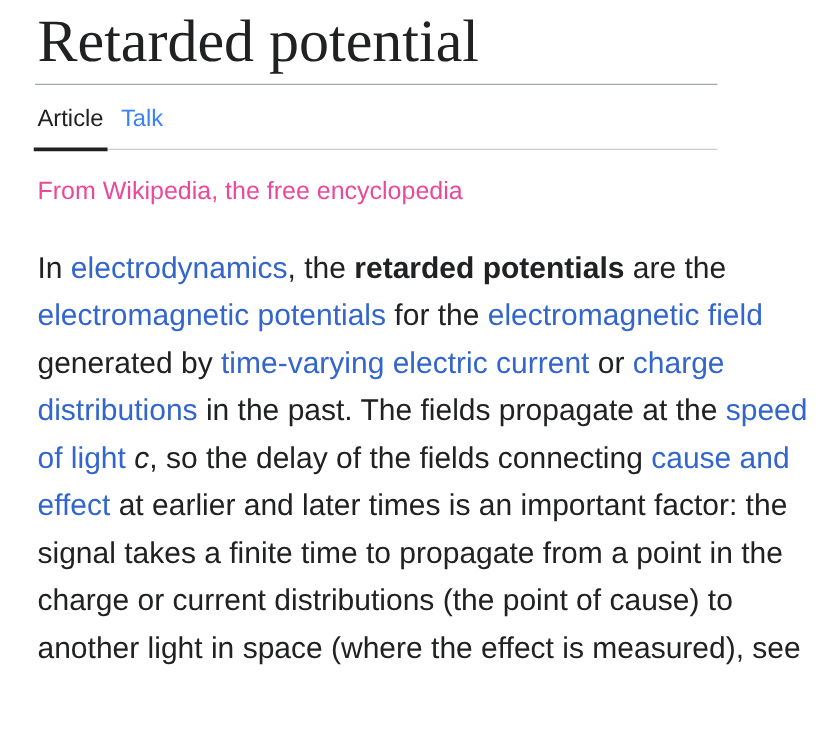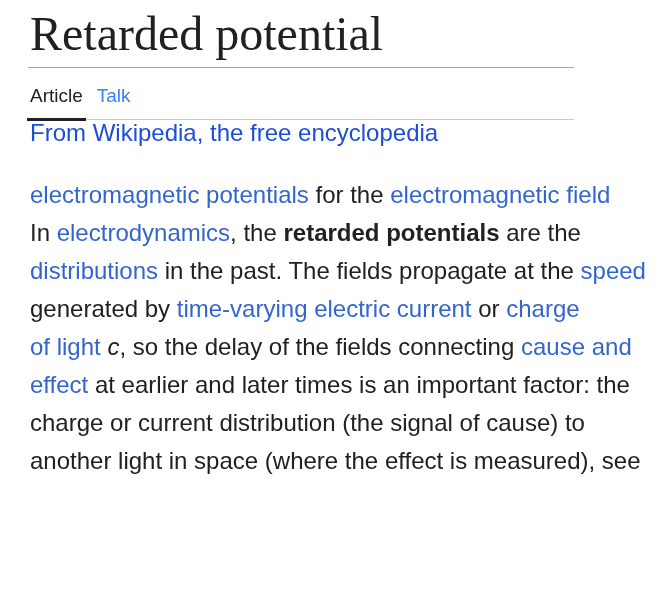--- a/index.html
+++ b/index.html
@@ -48,24 +48,25 @@
     position: absolute;
     left: -3px;
     right: -3px;
     bottom: -13px;
     height: 3px;
     background: #202122;
   }
   .tab-link { color: #3b82f6; }
   
   .subtitle {
+    margin-top: 20px;
     padding-left: 2px;
-    font-size: 24px;
+    font-size: 20px;
     line-height: 26px;
-    color: #1d4ed8;
+    color: #ec4899;
   }
   
   .paragraph {
     margin-top: 30px;
     padding-left: 2px;
     font-size: 24px;
     color: #202122;
   }
   .pline {
     line-height: 38px;
@@ -94,23 +95,24 @@
   <h1 class="title">Retarded potential</h1>
 
   <nav class="tabs">
     <a class="tab tab-active">Article</a>
     <a class="tab tab-link">Talk</a>
   </nav>
 
   <div class="subtitle">From Wikipedia, the free encyclopedia</div>
 
   <div class="paragraph">
+      <div class="pline"><span>In </span><a class="wlink">electrodynamics</a><span>, the </span><b>retarded potentials</b><span> are the</span></div>
       <div class="pline"><a class="wlink">electromagnetic potentials</a><span> for the </span><a class="wlink">electromagnetic field</a></div>
-      <div class="pline"><span>In </span><a class="wlink">electrodynamics</a><span>, the </span><b>retarded potentials</b><span> are the</span></div>
+      <div class="pline"><span>generated by </span><a class="wlink">time-varying electric current</a><span> or </span><a class="wlink">charge</a></div>
       <div class="pline"><a class="wlink">distributions</a><span> in the past. The fields propagate at the </span><a class="wlink">speed</a></div>
-      <div class="pline"><span>generated by </span><a class="wlink">time-varying electric current</a><span> or </span><a class="wlink">charge</a></div>
       <div class="pline"><a class="wlink">of light</a><span> </span><i>c</i><span>, so the delay of the fields connecting </span><a class="wlink">cause and</a></div>
       <div class="pline"><a class="wlink">effect</a><span> at earlier and later times is an important factor: the</span></div>
-      <div class="pline"><span>charge or current distribution (the signal of cause) to</span></div>
+      <div class="pline"><span>signal takes a finite time to propagate from a point in the</span></div>
+      <div class="pline"><span>charge or current distributions (the point of cause) to</span></div>
       <div class="pline"><span>another light in space (where the effect is measured), see</span></div>
     </div>
 
 </div>
 
 </body></html>

